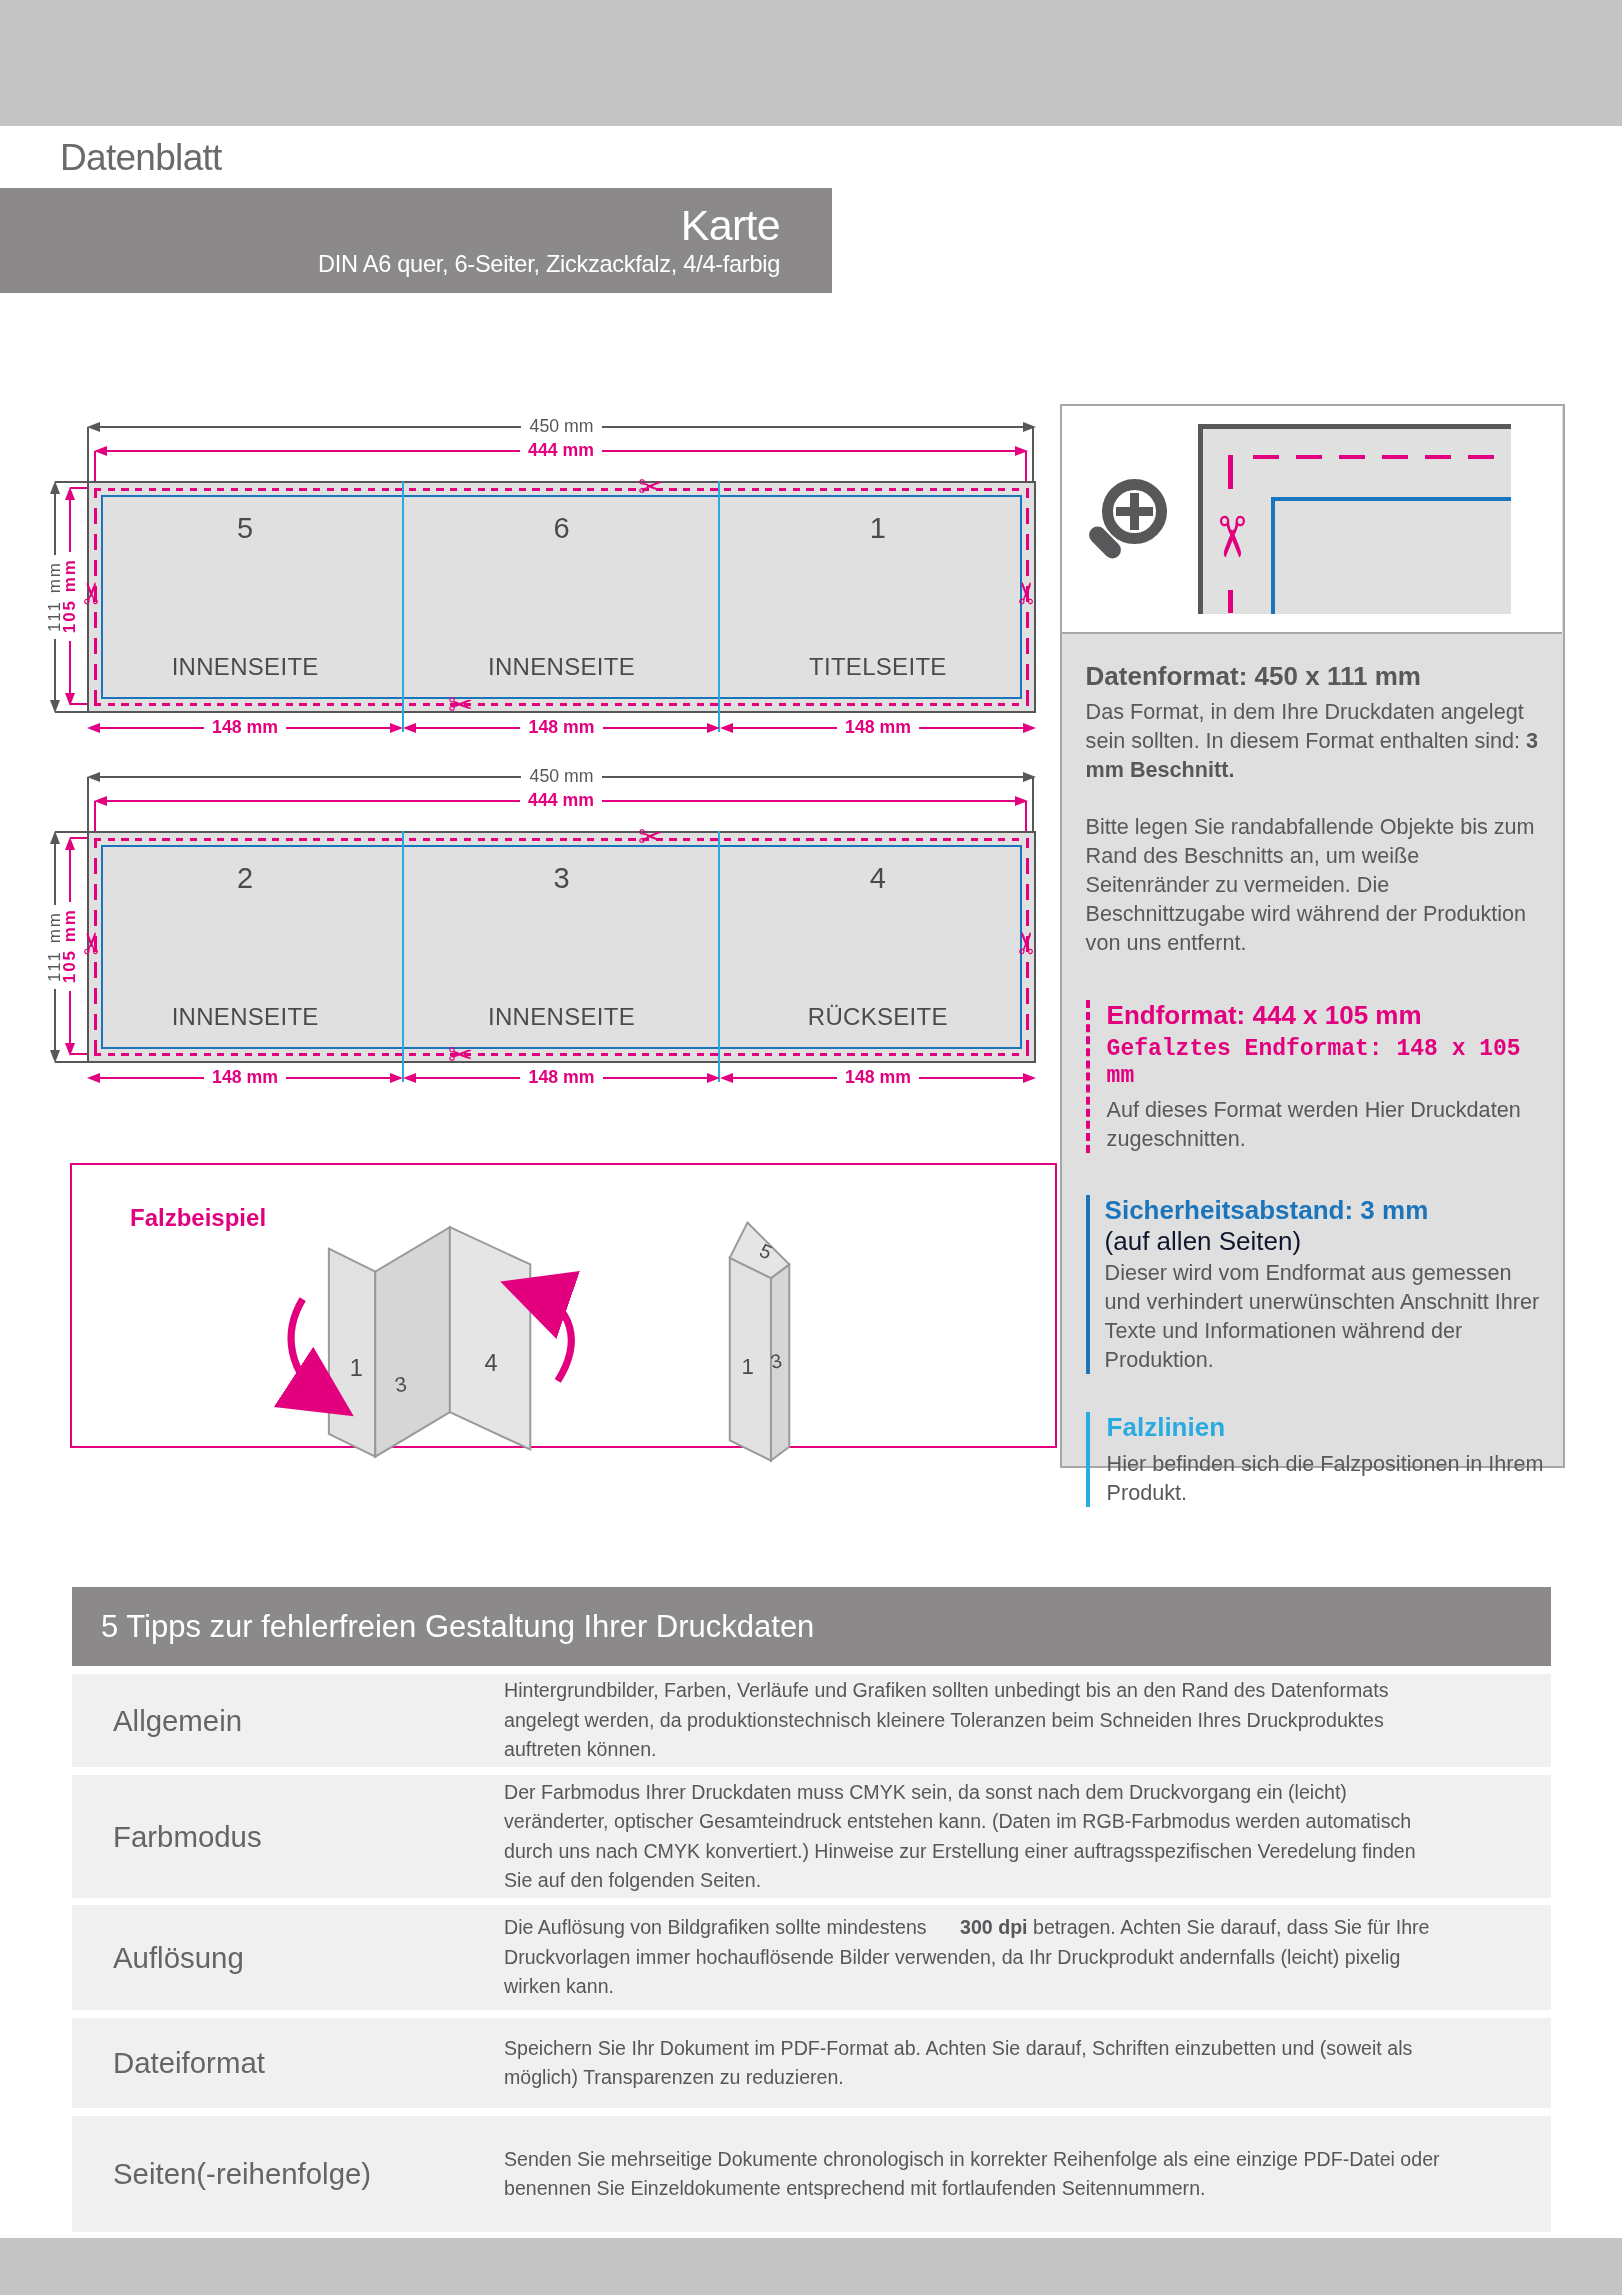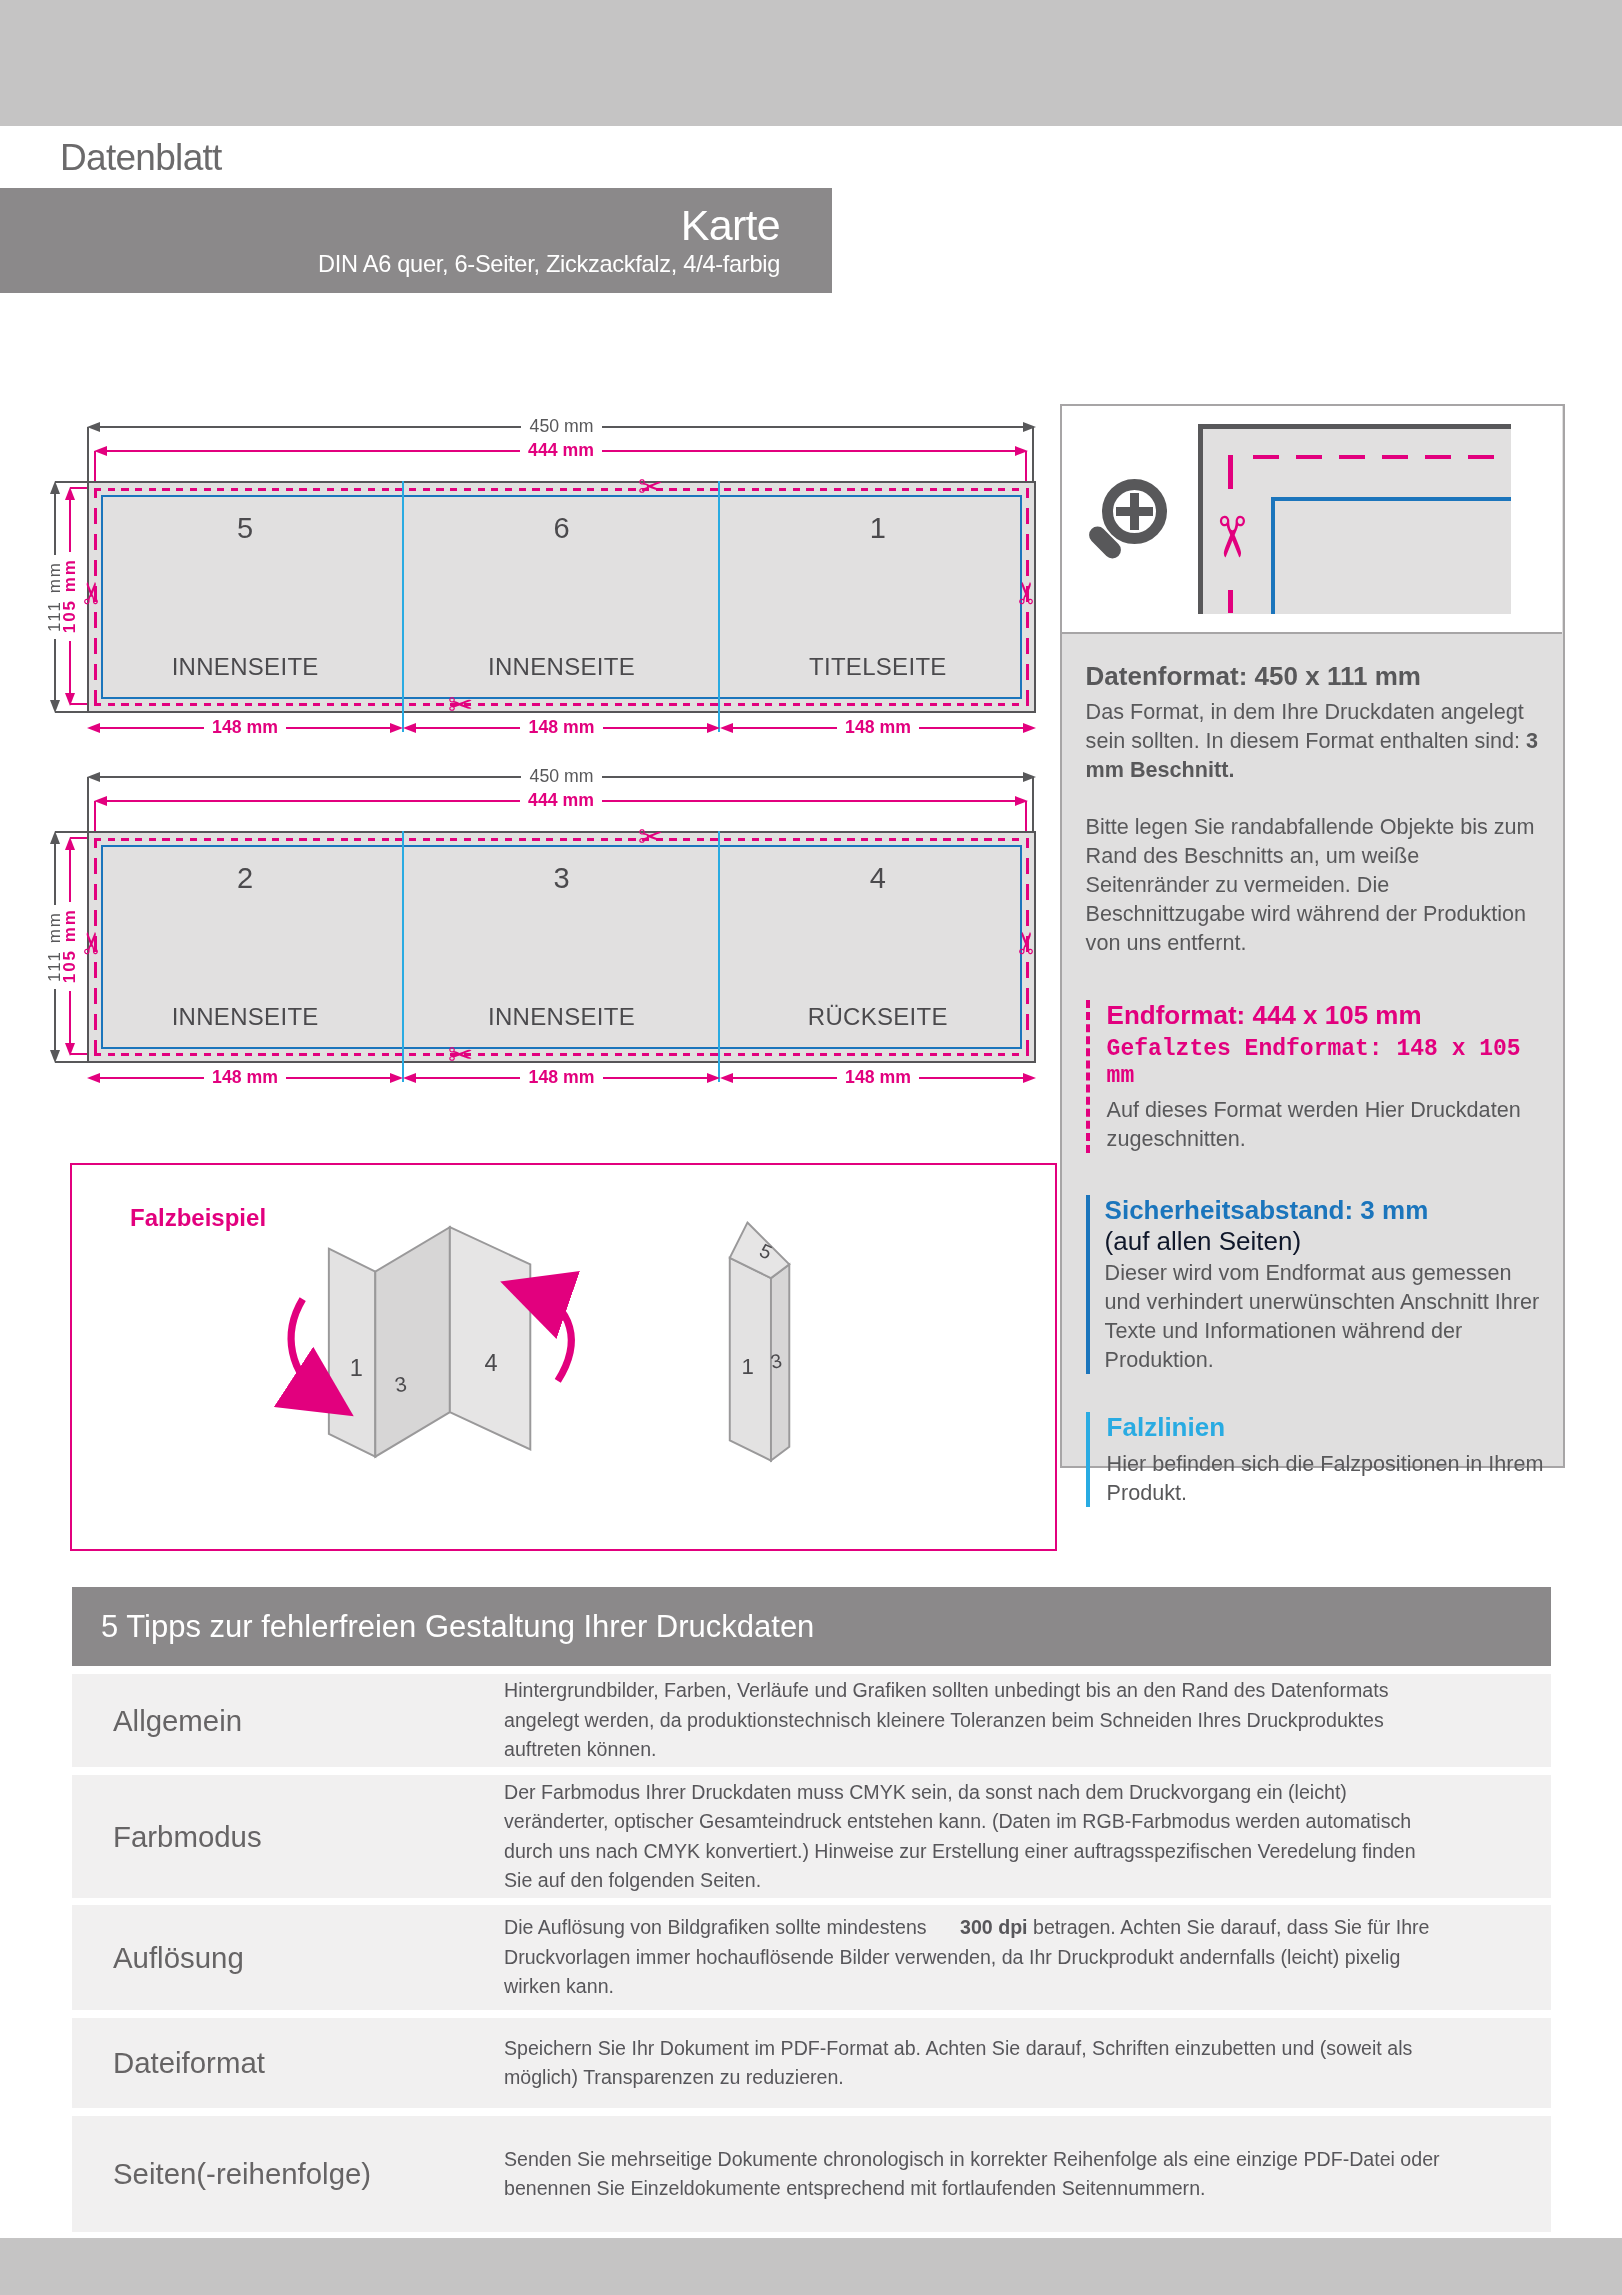--- a/index.html
+++ b/index.html
@@ -60,21 +60,21 @@
   .pl-row { top:237px; }
   .pn-row span, .pl-row span { flex:1; text-align:center; }
   .pn-row span { font-size:29px; color:#4b4a4d; }
   .pl-row span { font-size:24px; color:#4b4a4d; letter-spacing:0.3px; }
 
   .scis { position:absolute; color:#e2007e; font-size:30px; line-height:1;
           font-family:"DejaVu Sans",sans-serif; }
   .scis.r90  { transform:rotate(-90deg); }
 
   
-  .foldbox { position:absolute; left:70px; top:1163px; width:987px; height:388px;
+  .foldbox { position:absolute; left:70px; top:1163px; width:987px; height:285px;
              background:#ffffff; border:2.6px solid #e2007e; }
   .foldbox .fb-title { position:absolute; left:58px; top:39px; font-size:24px; font-weight:bold; color:#e2007e; }
   .foldbox svg { position:absolute; left:0; top:0; }
 
   
   .sidebar { position:absolute; left:1060px; top:404px; width:505px; height:1064px;
              background:#e0dfdf; border:2.6px solid #a7a5a6; }
   .whitebox { position:absolute; left:0; top:0; width:500px; height:228px; background:#ffffff;
               border-bottom:2.6px solid #a7a5a6; }
 

